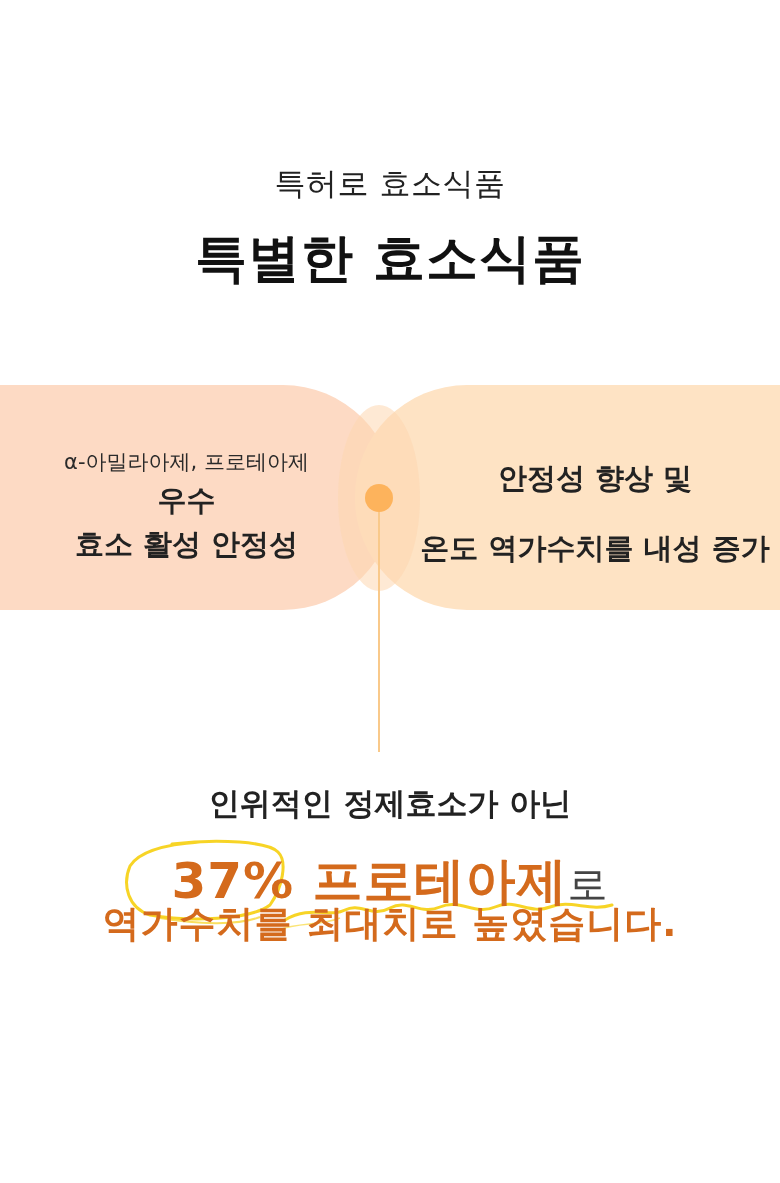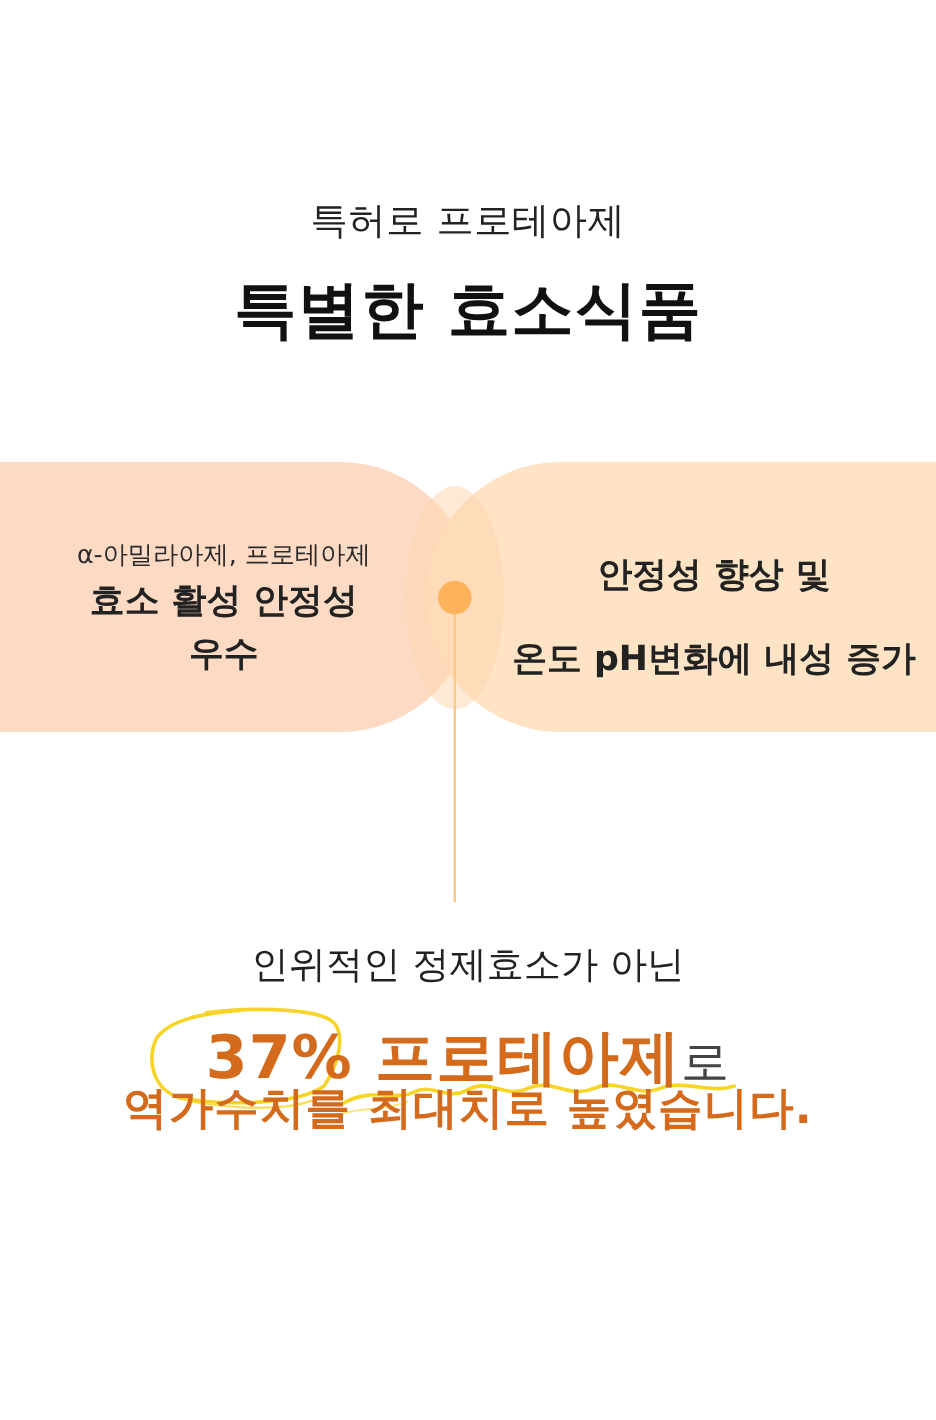--- a/index.html
+++ b/index.html
@@ -35,46 +35,46 @@
   }
 
   .card-text { text-align: center; }
   .card-left-text { left: 0; width: 335px; top: 447px; padding-left: 19px; }
   .card-right-text { left: 410px; width: 370px; top: 433px; }
   .card-small { font-size: 21px; color: #2a2a2a; line-height: 30px; }
   .card-big { font-size: 29px; font-weight: bold; color: #222; line-height: 42px; }
   .card-left-text .card-big { margin-top: 2px; }
   .card-right-text .card-big { margin-top: 20px; line-height: 50px; }
 
-  .line1 { top: 783px; font-size: 31px; color: #222; }
+  .line1 { top: 783px; font-size: 31px; color: #222; font-weight: bold; }
   .line2 { top: 848px; font-size: 50px; font-weight: bold; color: #d46a1c; letter-spacing: 1px; }
   .line2 .tail { font-weight: normal; color: #444; font-size: 40px; }
   .line3 { top: 899px; font-size: 37px; font-weight: bold; color: #d46a1c; letter-spacing: 1px; }
 
   .scribble { left: 0; top: 0; width: 780px; height: 1183px; pointer-events: none; }
 </style>
 </head>
 <body>
 
-<div class="abs center-text subtitle">특허로 프로테아제</div>
+<div class="abs center-text subtitle">특허로 효소식품</div>
 <div class="abs center-text title">특별한 효소식품</div>
 
 <div class="abs pill-left"></div>
 <div class="abs pill-right"></div>
 <div class="abs lens"></div>
 
 <div class="abs card-text card-left-text">
   <div class="card-small">α-아밀라아제, 프로테아제</div>
+  <div class="card-big">우수</div>
   <div class="card-big">효소 활성 안정성</div>
-  <div class="card-big">우수</div>
 </div>
 
 <div class="abs card-text card-right-text">
   <div class="card-big">안정성 향상 및</div>
-  <div class="card-big">온도 pH변화에 내성 증가</div>
+  <div class="card-big">온도 역가수치를 내성 증가</div>
 </div>
 
 <div class="abs vline"></div>
 <div class="abs dot"></div>
 
 <div class="abs center-text line1">인위적인 정제효소가 아닌</div>
 
 <svg class="abs scribble" viewBox="0 0 780 1183">
   <path d="M 172 844 C 220 838, 268 842, 278 852 C 288 862, 282 888, 270 905 C 250 920, 190 922, 150 915 C 128 908, 122 885, 130 866 C 140 850, 170 844, 200 842" fill="none" stroke="#f7d21a" stroke-width="3" stroke-linecap="round" opacity="0.95"></path>
   <path d="M 160 918 C 200 925, 240 925, 260 917" fill="none" stroke="#f7d21a" stroke-width="2" opacity="0.7"></path>

